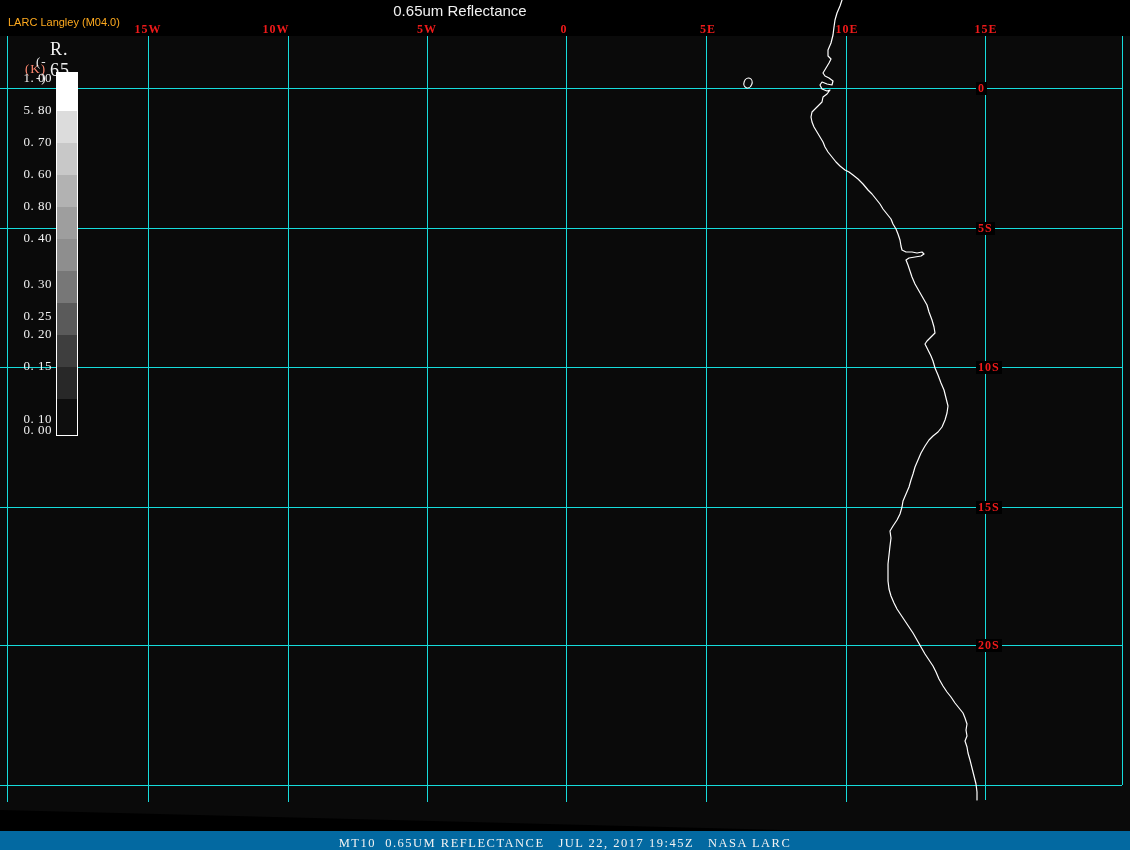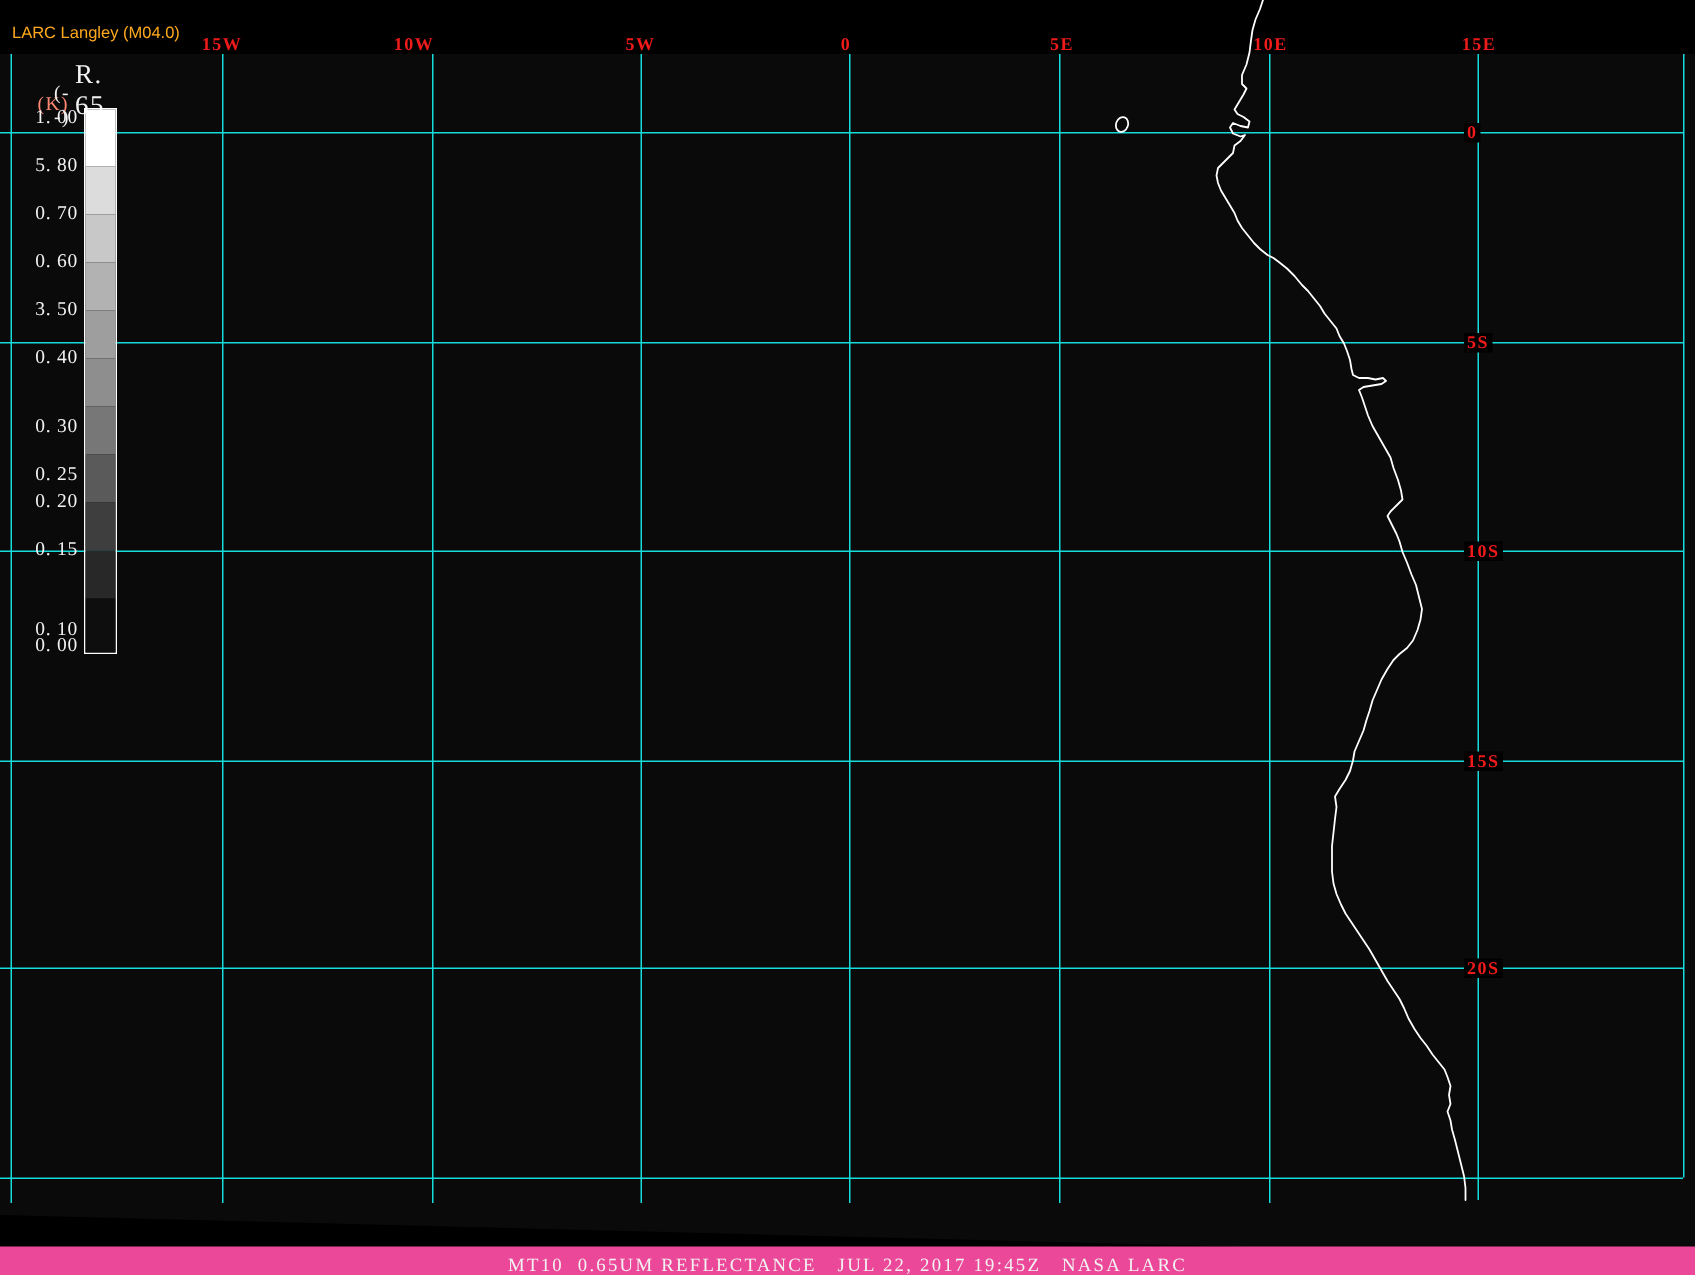--- a/index.html
+++ b/index.html
@@ -25,21 +25,21 @@
   
   #legend{position:absolute;left:0;top:0;z-index:6;}
   #legend-title{position:absolute;left:50px;top:39px;color:var(--text);font-size:18px;letter-spacing:1px;}
   #legend-sub{position:absolute;left:36px;top:54px;color:var(--text);font-size:13px;letter-spacing:1px;}
   #legend-unit{position:absolute;left:25px;top:61px;color:var(--salmon);font-size:13px;letter-spacing:1px;}
   .cb-label{position:absolute;left:2px;width:50px;text-align:right;color:var(--text);
             font-size:13px;line-height:14px;letter-spacing:0.5px;white-space:pre;}
   #colorbar{position:absolute;left:56px;top:72px;width:22px;height:364px;
             border:1px solid #fff;box-sizing:border-box;display:flex;flex-direction:column;}
   .cb-seg{width:100%;}
-  #footerbar{position:absolute;left:0;top:831px;width:1130px;height:19px;background:#ec4899;z-index:5;}
+  #footerbar{position:absolute;left:0;top:831px;width:1130px;height:19px;background:#0369a1;z-index:5;}
   #footer-text{position:absolute;left:0;top:5px;width:100%;text-align:center;color:var(--text);
                font-size:12.5px;letter-spacing:1.5px;white-space:pre;}
 </style>
 </head>
 <body>
 
 <div id="screen">
 
   <svg id="dataregion" width="1130" height="850">
     <polygon points="0,36 1130,36 1130,832 860,832 0,810" fill="#0a0a0a"></polygon>
@@ -90,33 +90,34 @@
   <div class="lonlabel mono" style="left:847px">10E</div>
   <div class="lonlabel mono" style="left:986px">15E</div>
 
   <div class="latlabel mono" style="top:82px">0</div>
   <div class="latlabel mono" style="top:222px">5S</div>
   <div class="latlabel mono" style="top:361px">10S</div>
   <div class="latlabel mono" style="top:501px">15S</div>
   <div class="latlabel mono" style="top:639px">20S</div>
 
   <div id="titleblock">
+    <div id="title-line1">0.65um Reflectance</div>
   </div>
   <div id="provenance">LARC Langley (M04.0)</div>
 
   <div id="legend">
     <div id="legend-title" class="mono">R. 65</div>
     <div id="legend-unit" class="mono">(K)</div>
     <div id="legend-sub" class="mono">(--)</div>
 
     <div class="cb-label mono" style="top:71px">1. 00</div>
     <div class="cb-label mono" style="top:103px">5. 80</div>
     <div class="cb-label mono" style="top:135px">0. 70</div>
     <div class="cb-label mono" style="top:167px">0. 60</div>
-    <div class="cb-label mono" style="top:199px">3. 50</div>
+    <div class="cb-label mono" style="top:199px">0. 80</div>
     <div class="cb-label mono" style="top:231px">0. 40</div>
     <div class="cb-label mono" style="top:277px">0. 30</div>
     <div class="cb-label mono" style="top:309px">0. 25</div>
     <div class="cb-label mono" style="top:327px">0. 20</div>
     <div class="cb-label mono" style="top:359px">0. 15</div>
     <div class="cb-label mono" style="top:412px">0. 10</div>
     <div class="cb-label mono" style="top:423px">0. 00</div>
 
     <div id="colorbar">
       <div class="cb-seg" style="height: 38px; background: rgb(255, 255, 255);"></div>

